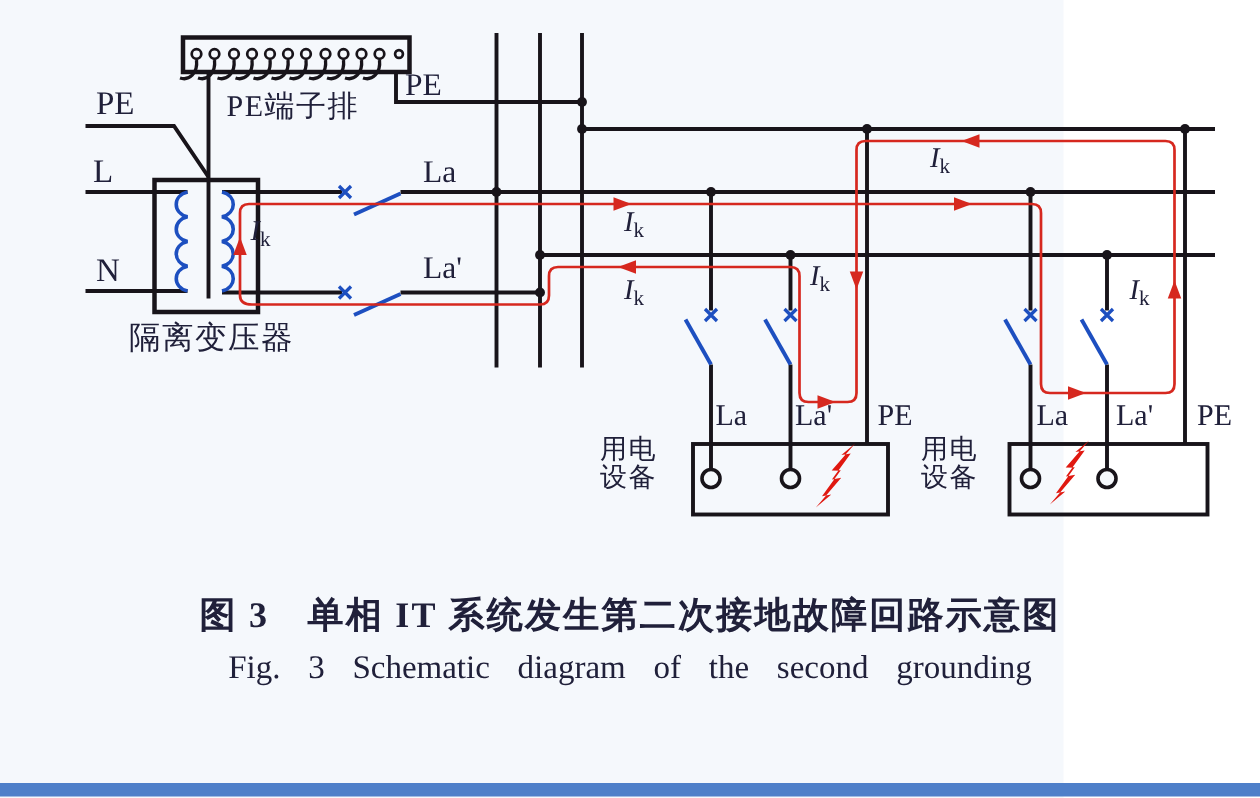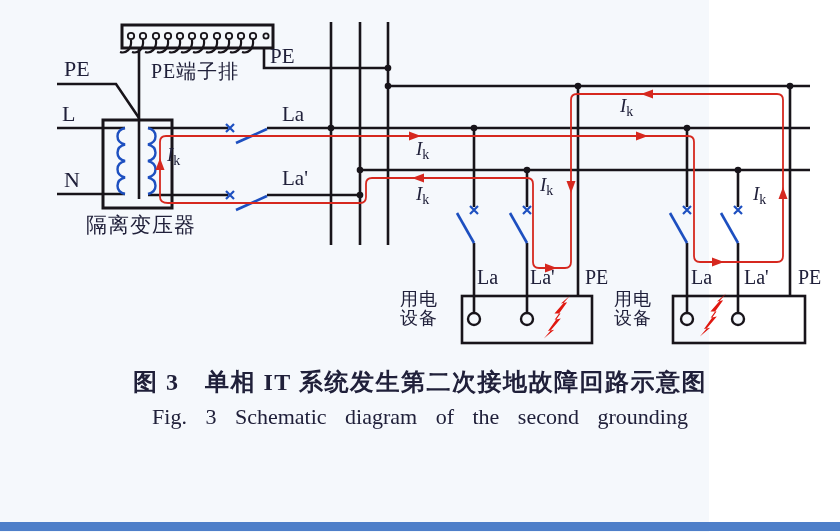--- a/index.html
+++ b/index.html
@@ -7,21 +7,21 @@
   .stage{position:relative;width:709px;height:532px;background:#f5f8fc;}
   svg{position:absolute;left:0;top:0;}
   .lbl{position:absolute;font-family:"Liberation Serif","DejaVu Serif",serif;
        color:#20203a;white-space:nowrap;line-height:1.05;}
   .fs22{font-size:22px;} .fs21{font-size:21px;} .fs20{font-size:20px;}
   .cjk{letter-spacing:1px;}
   .ik .ik-b{font-style:italic;font-size:19px;}
   .ik .ik-s{font-size:14px;vertical-align:-4px;}
   .eqname span{display:block;font-size:18px;letter-spacing:1px;}
   .caption{position:absolute;left:0;width:840px;text-align:center;
-           font-family:"Liberation Serif","DejaVu Serif",serif;color:#20203a;}
+           font-family:"Liberation Serif","DejaVu Serif",serif;color:#20203a;margin-top:28px;}
   .cap-zh{top:366px;font-size:24px;font-weight:bold;letter-spacing:1.5px;}
   .cap-en1{top:404px;font-size:22px;word-spacing:13px;}
   .cap-en2{top:438px;font-size:22px;word-spacing:13px;}
   .bottom-bar{position:absolute;left:0;top:522px;width:840px;height:9px;background:#4e7fc9;}
 </style>
 </head>
 <body>
 
 <div class="stage">
 

